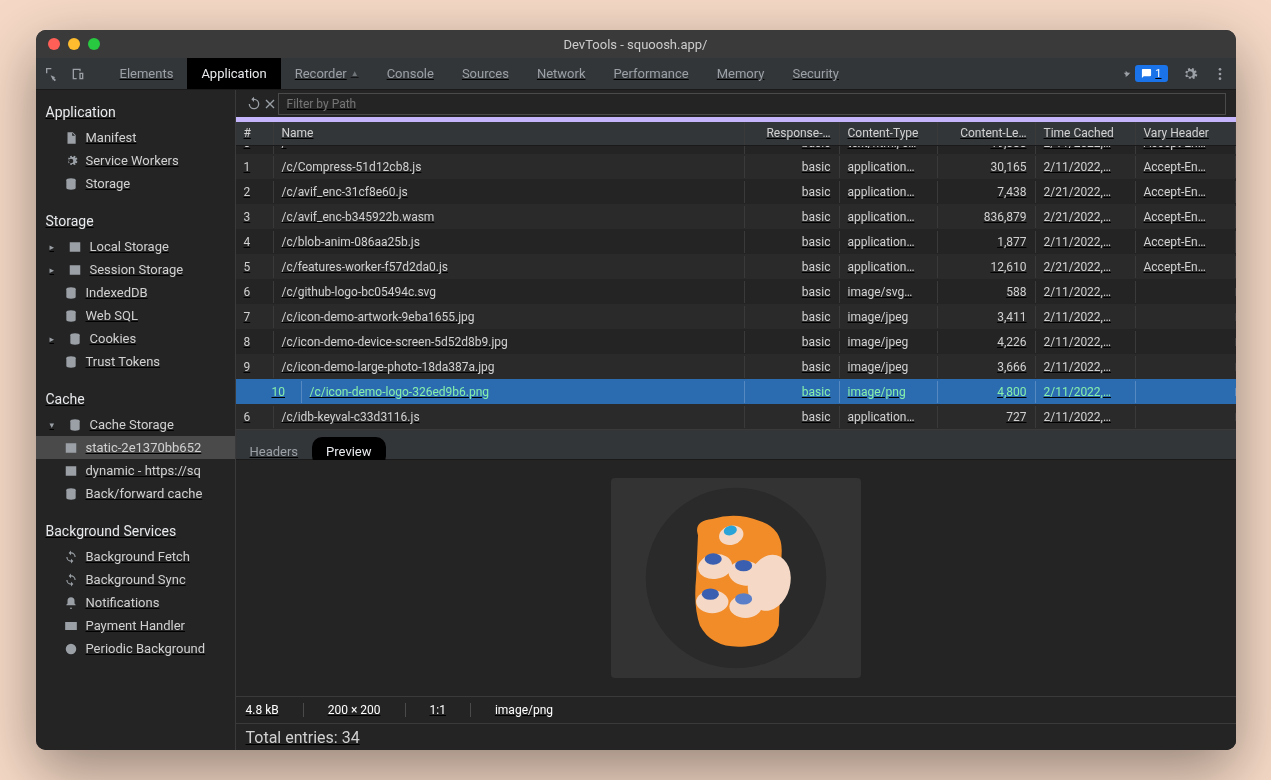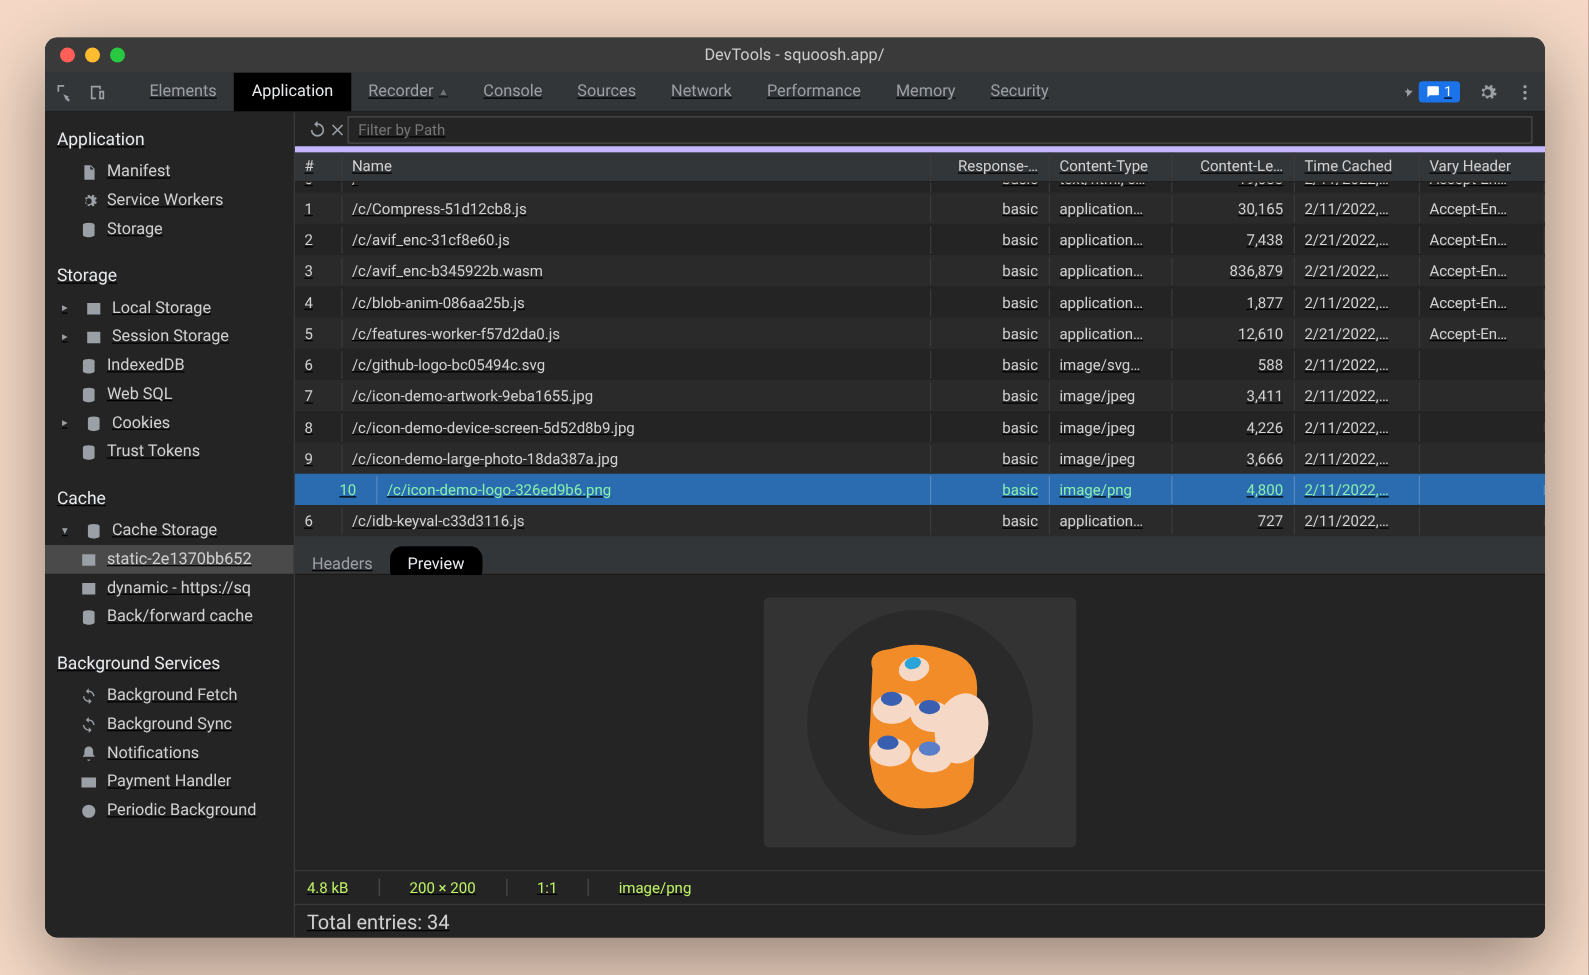--- a/index.html
+++ b/index.html
@@ -39,21 +39,21 @@
 .tr:nth-child(even) { background:#2a2a2a; }
 .tr.selected { background:#2b6cb0; color:#86efac;padding-left:28px; }
 .tr.selected .td { border-right-color:rgba(255,255,255,0.2); }
 .c0 { width:38px; text-align:left; } .c1 { flex:1; min-width:100px; } .c2 { width:95px; text-align:right; }
 .c3 { width:98px; } .c4 { width:98px; text-align:right; } .c5 { width:100px; } .c6 { width:100px; }
 .subtabs { height:30px; background:#333639; display:flex; align-items:center; font-size:13px; color:#9aa0a6; border-bottom:1px solid #1a1a1a; }
 .subtab { padding:0 14px; height:100%; display:flex; align-items:center; cursor:pointer;margin-top:13px; }
 .subtab.active { background:#000; color:#e8eaed;border-radius:10px; }
 .preview { flex:1; background:#242424; display:flex; align-items:center; justify-content:center; }
 .previmg { width:250px; height:200px; background:#333; border-radius:4px; display:flex; align-items:center; justify-content:center; }
-.status { height:28px; background:#242424; color:#bef264; font-size:12px; display:flex; align-items:center; padding:0 10px; gap:24px; border-top:1px solid #3a3a3a; border-bottom:1px solid #3a3a3a;}
+.status { height:28px; background:#242424; color:#ffffff; font-size:12px; display:flex; align-items:center; padding:0 10px; gap:24px; border-top:1px solid #3a3a3a; border-bottom:1px solid #3a3a3a;}
 .footer { height:26px; background:#242424; color:#d1d1d1; font-size:16px; display:flex; align-items:center; padding:0 10px; }
 .sep { width:1px; height:14px; background:#4a4a4a; }
 </style>
 </head>
 <body>
 
 <div class="window">
   <div class="titlebar">
     <div class="traffic">
       <div class="tlight tl-r"></div>

